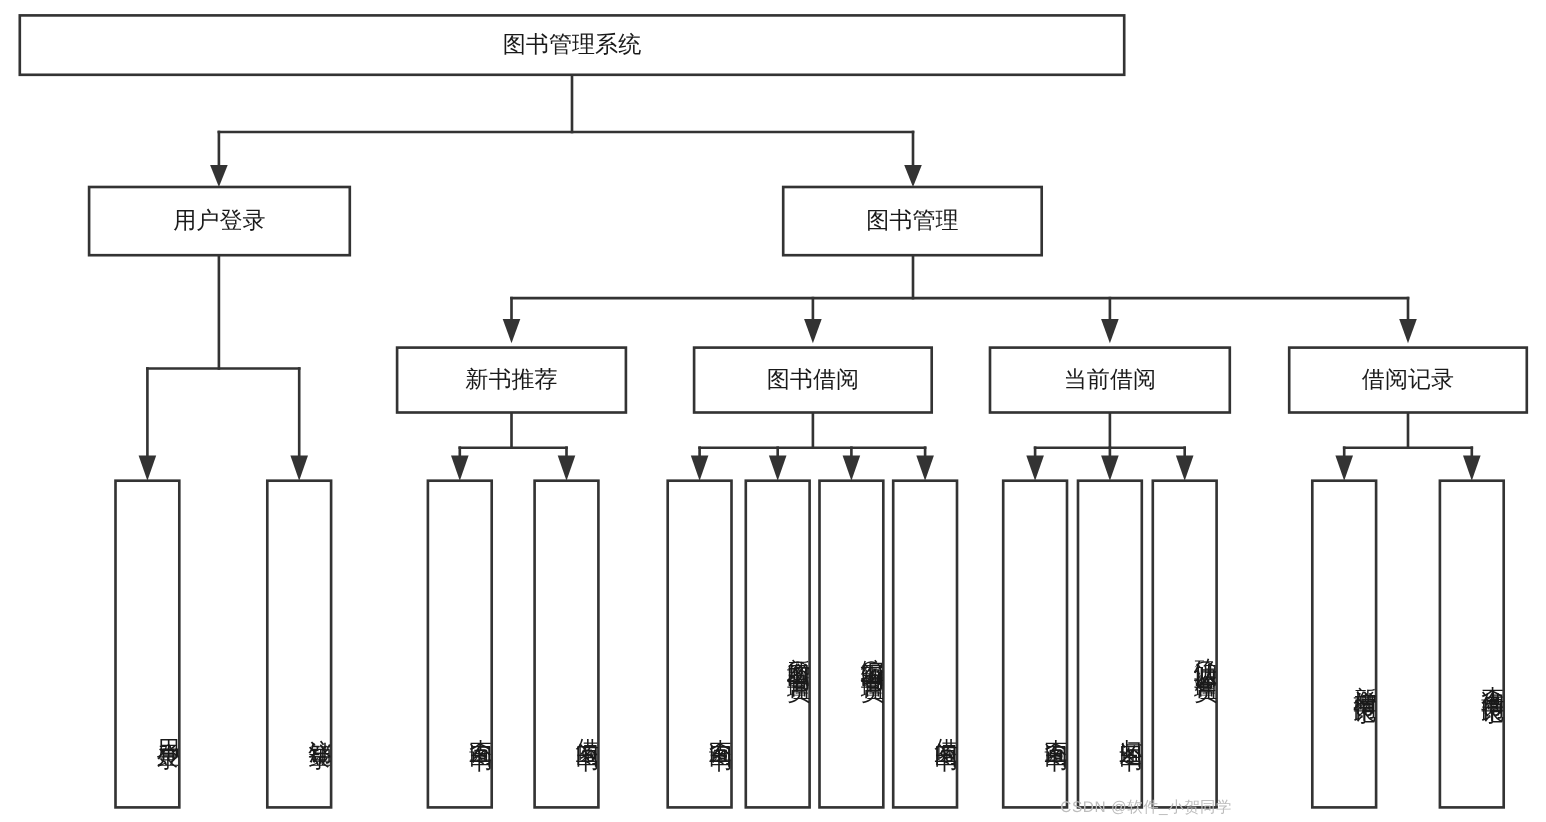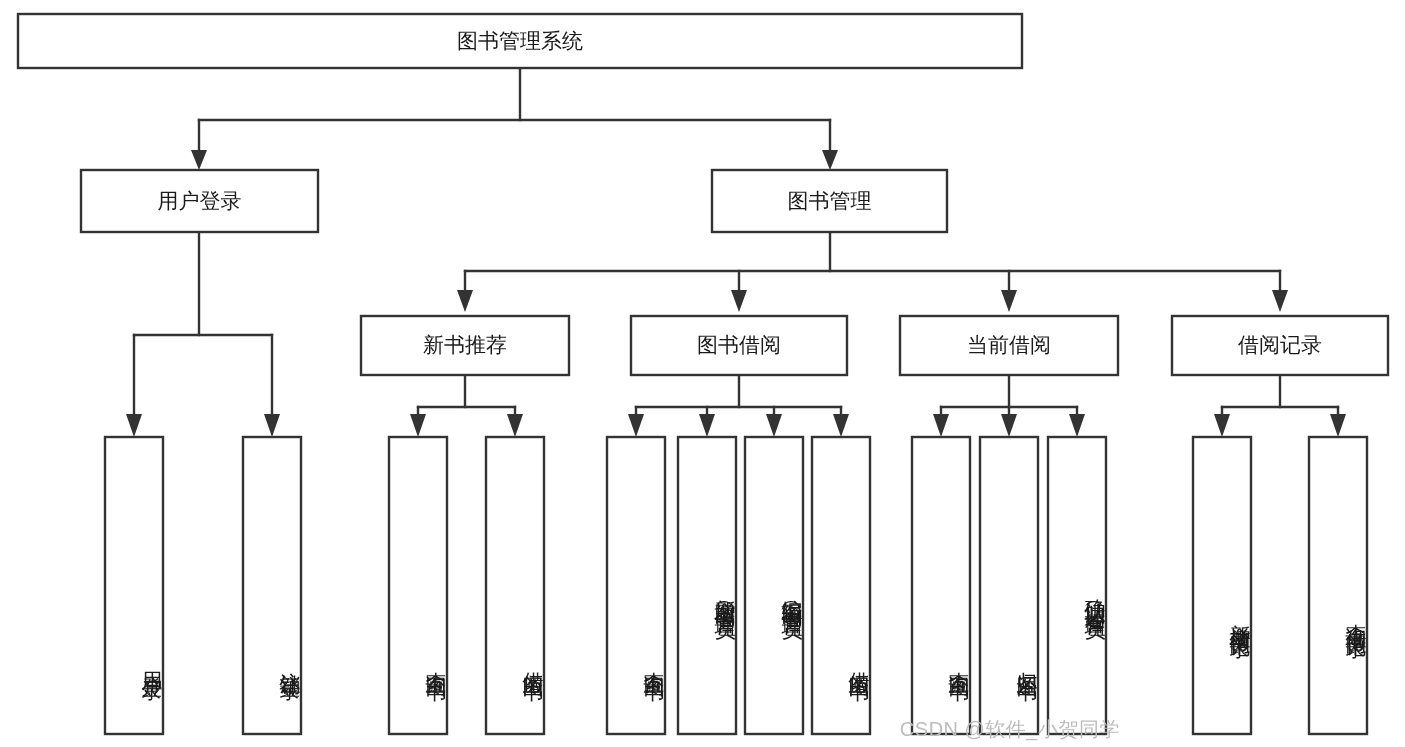--- a/index.html
+++ b/index.html
@@ -63,21 +63,21 @@
     display: flex;
     align-items: flex-start;
     justify-content: center;
     pointer-events: none;
   }
   .watermark {
     position: absolute;
     right: 8px;
     bottom: 4px;
     font-family: "Liberation Sans", "DejaVu Sans", sans-serif;
-    font-size: 20px;
+    font-size: 14px;
     color: #bdbdbd;
     white-space: nowrap;
     letter-spacing: 0.5px;
   }
 </style>
 </head>
 <body>
 
 <div id="diagram-root">
 

